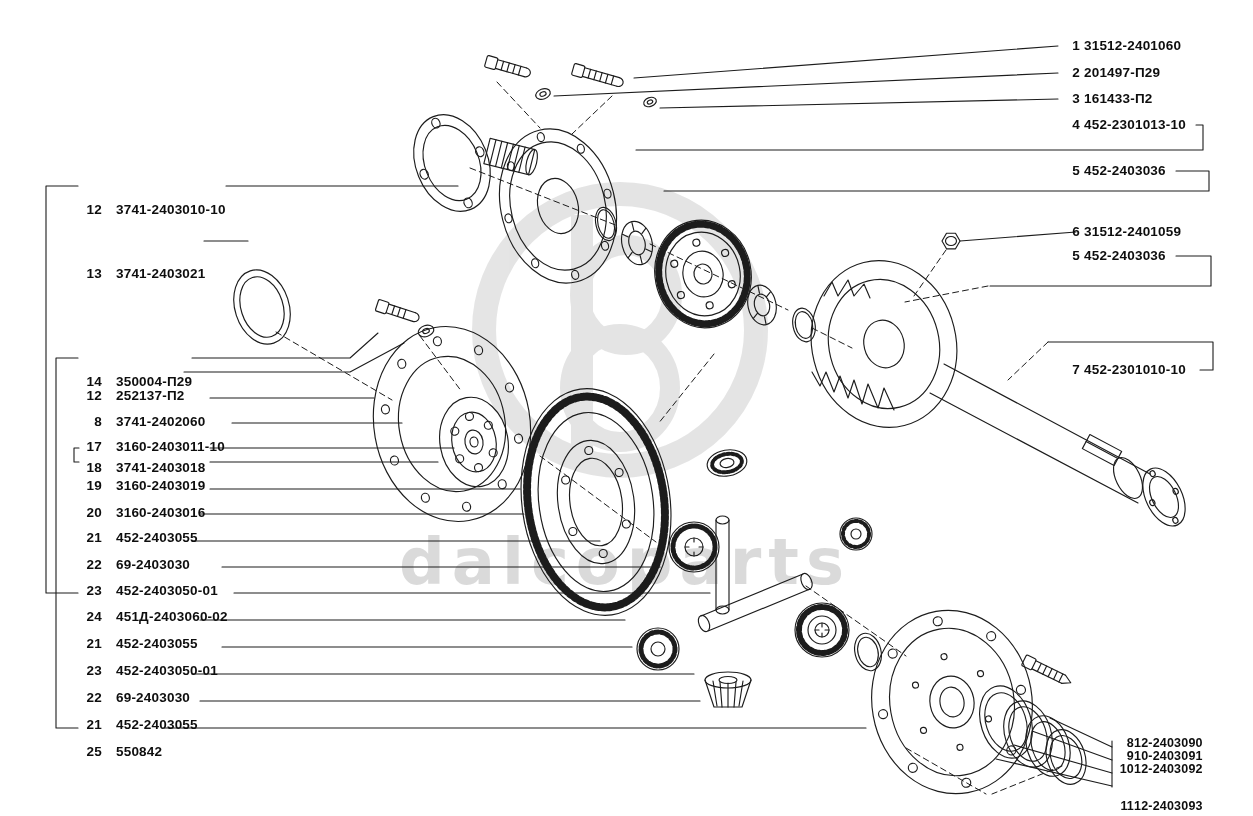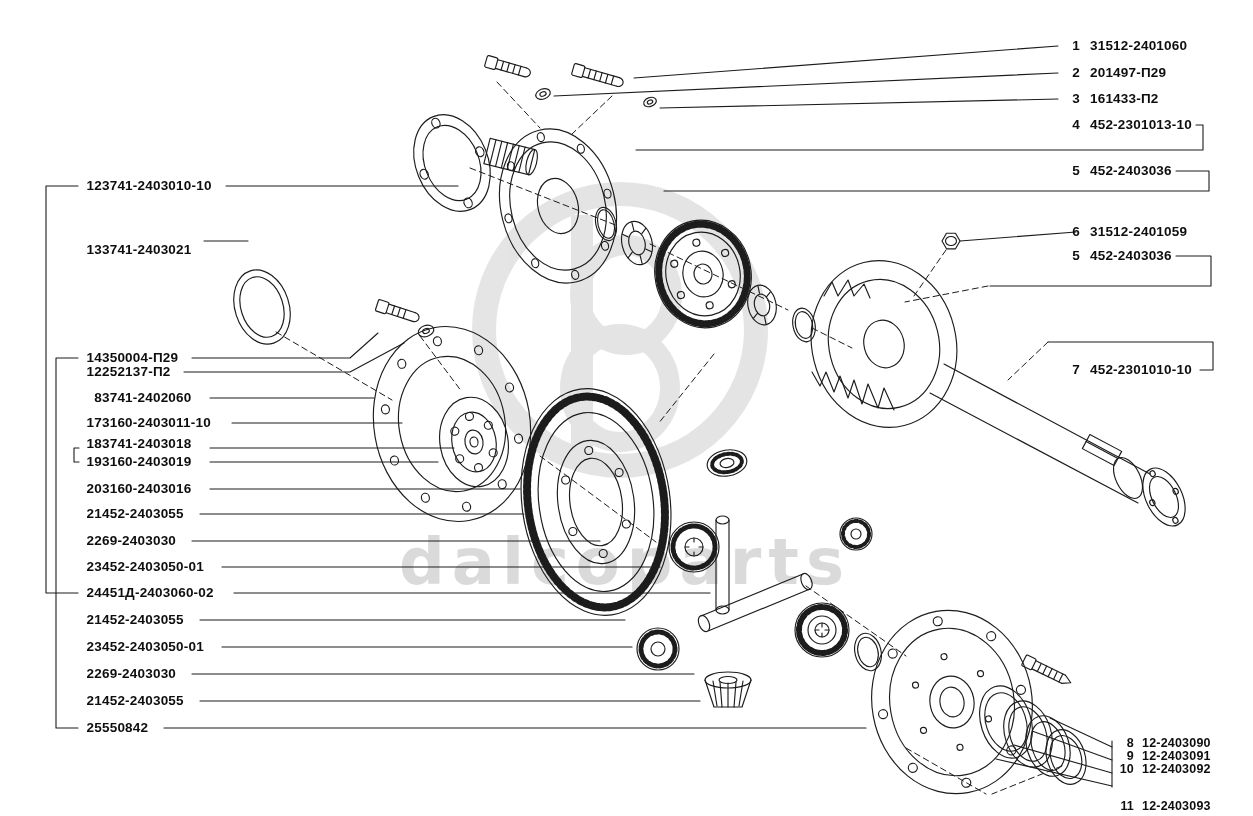--- a/index.html
+++ b/index.html
@@ -6,28 +6,28 @@
   .stage{position:relative;width:1253px;height:816px;background:#ffffff;overflow:hidden;
          font-family:"Liberation Sans",sans-serif;}
   .layer{position:absolute;left:0;top:0;width:1253px;height:816px;}
   .watermark{z-index:0;}
   .art{z-index:1;}
   .labels{z-index:2;}
   .lbl{position:absolute;display:flex;align-items:baseline;white-space:nowrap;
        font:700 13.5px "Liberation Sans",sans-serif;color:#0e0e0e;line-height:16px;letter-spacing:.2px;}
   .lbl .num{display:inline-block;text-align:right;}
   .lbl.l{left:80px;}
-  .lbl.l .num{width:22px;}
-  .lbl.l .code{margin-left:0;}
+  .lbl.l .num{width:22px;margin-top:24px;}
+  .lbl.l .code{margin-left:14px;}
   .lbl.r{left:1066px;}
   .lbl.r .num{width:14px;}
-  .lbl.r .code{margin-left:10px;}
+  .lbl.r .code{margin-left:4px;}
   .lbl.br{left:1116px;font-size:12.5px;line-height:13px;}
   .lbl.br .num{width:18px;}
-  .lbl.br .code{margin-left:8px;}
+  .lbl.br .code{margin-left:0;}
 </style>
 </head>
 <body>
 
 <div class="stage">
 
   <div class="layer watermark">
     <svg width="1253" height="816" viewBox="0 0 1253 816">
       <g stroke="#dcdcdc" fill="none" opacity="0.75">
         <circle cx="620" cy="330" r="136" stroke-width="24"></circle>
@@ -511,21 +511,21 @@
         <span class="num">25</span>
         <span class="code">550842</span>
       </div>
 
     <div class="lbl br" style="top:737px">
         <span class="num">8</span>
         <span class="code">12-2403090</span>
       </div>
     <div class="lbl br" style="top:750px">
         <span class="num">9</span>
-        <span class="code">12-2403091</span>
+        <span class="code">10-2403091</span>
       </div>
     <div class="lbl br" style="top:763px">
         <span class="num">10</span>
         <span class="code">12-2403092</span>
       </div>
     <div class="lbl br" style="top:800px">
         <span class="num">11</span>
         <span class="code">12-2403093</span>
       </div>
 

